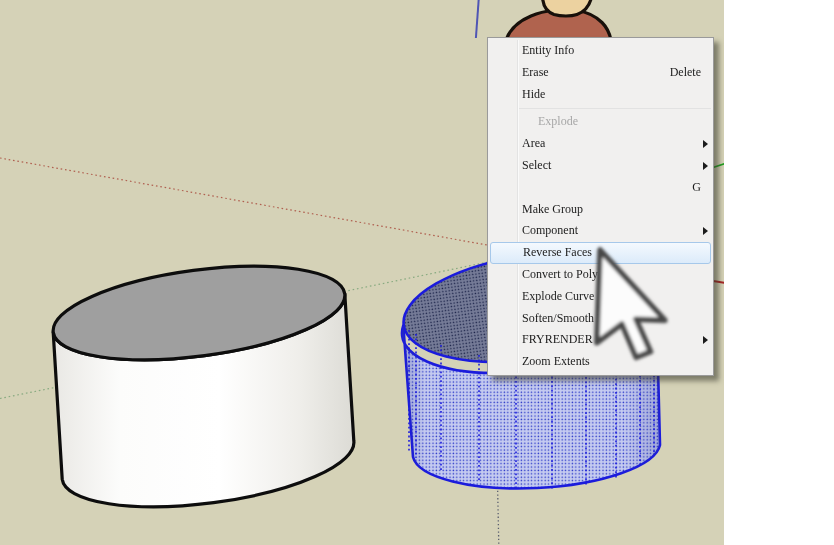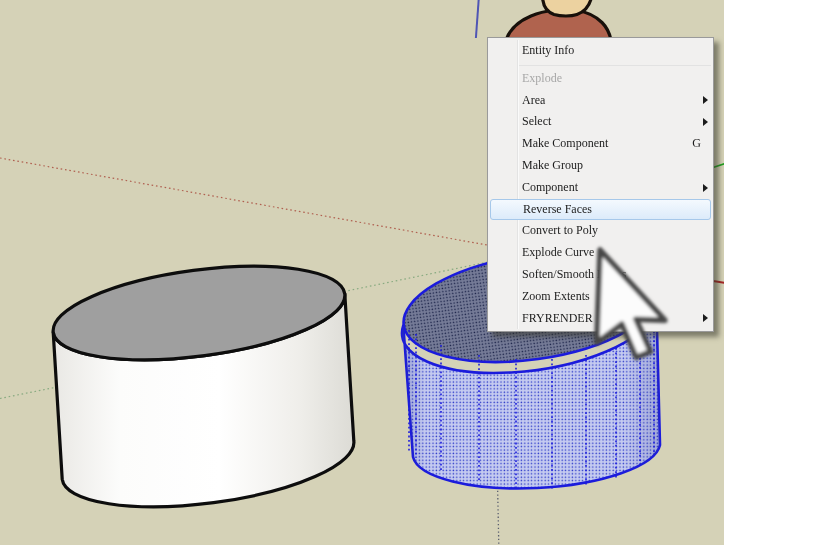--- a/index.html
+++ b/index.html
@@ -25,21 +25,21 @@
   }
   .mi{
     position:relative;height:21.8px;line-height:21.8px;
     display:flex;align-items:center;
     padding-left:34px;padding-right:12px;
     font-size:12px;color:var(--menu_text,#1c1c1c);
     white-space:nowrap;
   }
   .mi .lbl{flex:0 0 auto;}
   .mi .sc{margin-left:auto;}
-  .mi.disabled{color:var(--menu_disabled_text,#a7a7a7);}
+  .mi.disabled{color:var(--menu_disabled_text,#a7a7a7);margin-left:16px;}
   .mi.hl{
     height:19.8px;line-height:19.8px;
     margin:0 2px;padding-left:32px;
     border:1px solid var(--highlight_border,#a6c8ea);
     border-radius:3px;
     background:linear-gradient(var(--highlight_bg_top,#f4f9fe),var(--highlight_bg_bottom,#dcebfa));
   }
   .arrow{
     position:absolute;right:5px;top:50%;transform:translateY(-50%);
     width:0;height:0;
@@ -134,34 +134,40 @@
         <line x1="640" y1="336" x2="640" y2="466"></line>
         <line x1="654" y1="327" x2="654" y2="456"></line>
       </g>
     </g>
   </svg>
 
   <div id="menu">
       <div class="mi">
         <span class="lbl">Entity Info</span>
       </div>
+      <div class="mi">
+        <span class="lbl">Erase</span>
+        <span class="sc">Delete</span>
+      </div>
+      <div class="mi">
+        <span class="lbl">Hide</span>
+      </div>
       <div class="sep"></div>
       <div class="mi disabled">
         <span class="lbl">Explode</span>
       </div>
       <div class="mi">
         <span class="lbl">Area</span>
         <span class="arrow"></span>
       </div>
       <div class="mi">
         <span class="lbl">Select</span>
         <span class="arrow"></span>
       </div>
       <div class="mi">
-        <span class="lbl">Make Component</span>
         <span class="sc">G</span>
       </div>
       <div class="mi">
         <span class="lbl">Make Group</span>
       </div>
       <div class="mi">
         <span class="lbl">Component</span>
         <span class="arrow"></span>
       </div>
       <div class="mi hl">
@@ -170,25 +176,25 @@
       <div class="mi">
         <span class="lbl">Convert to Poly</span>
       </div>
       <div class="mi">
         <span class="lbl">Explode Curve</span>
       </div>
       <div class="mi">
         <span class="lbl">Soften/Smooth Edges</span>
       </div>
       <div class="mi">
+        <span class="lbl">FRYRENDER</span>
+        <span class="arrow"></span>
+      </div>
+      <div class="mi">
         <span class="lbl">Zoom Extents</span>
-      </div>
-      <div class="mi">
-        <span class="lbl">FRYRENDER</span>
-        <span class="arrow"></span>
       </div>
     </div>
 
   <svg id="cursor" width="150" height="160" viewBox="0 0 150 160">
     <defs>
       <filter id="curBlur" x="-30%" y="-30%" width="160%" height="160%">
         <feGaussianBlur stdDeviation="1.7"></feGaussianBlur>
       </filter>
     </defs>
     <g filter="url(#curBlur)" transform="rotate(2 40 20)">

